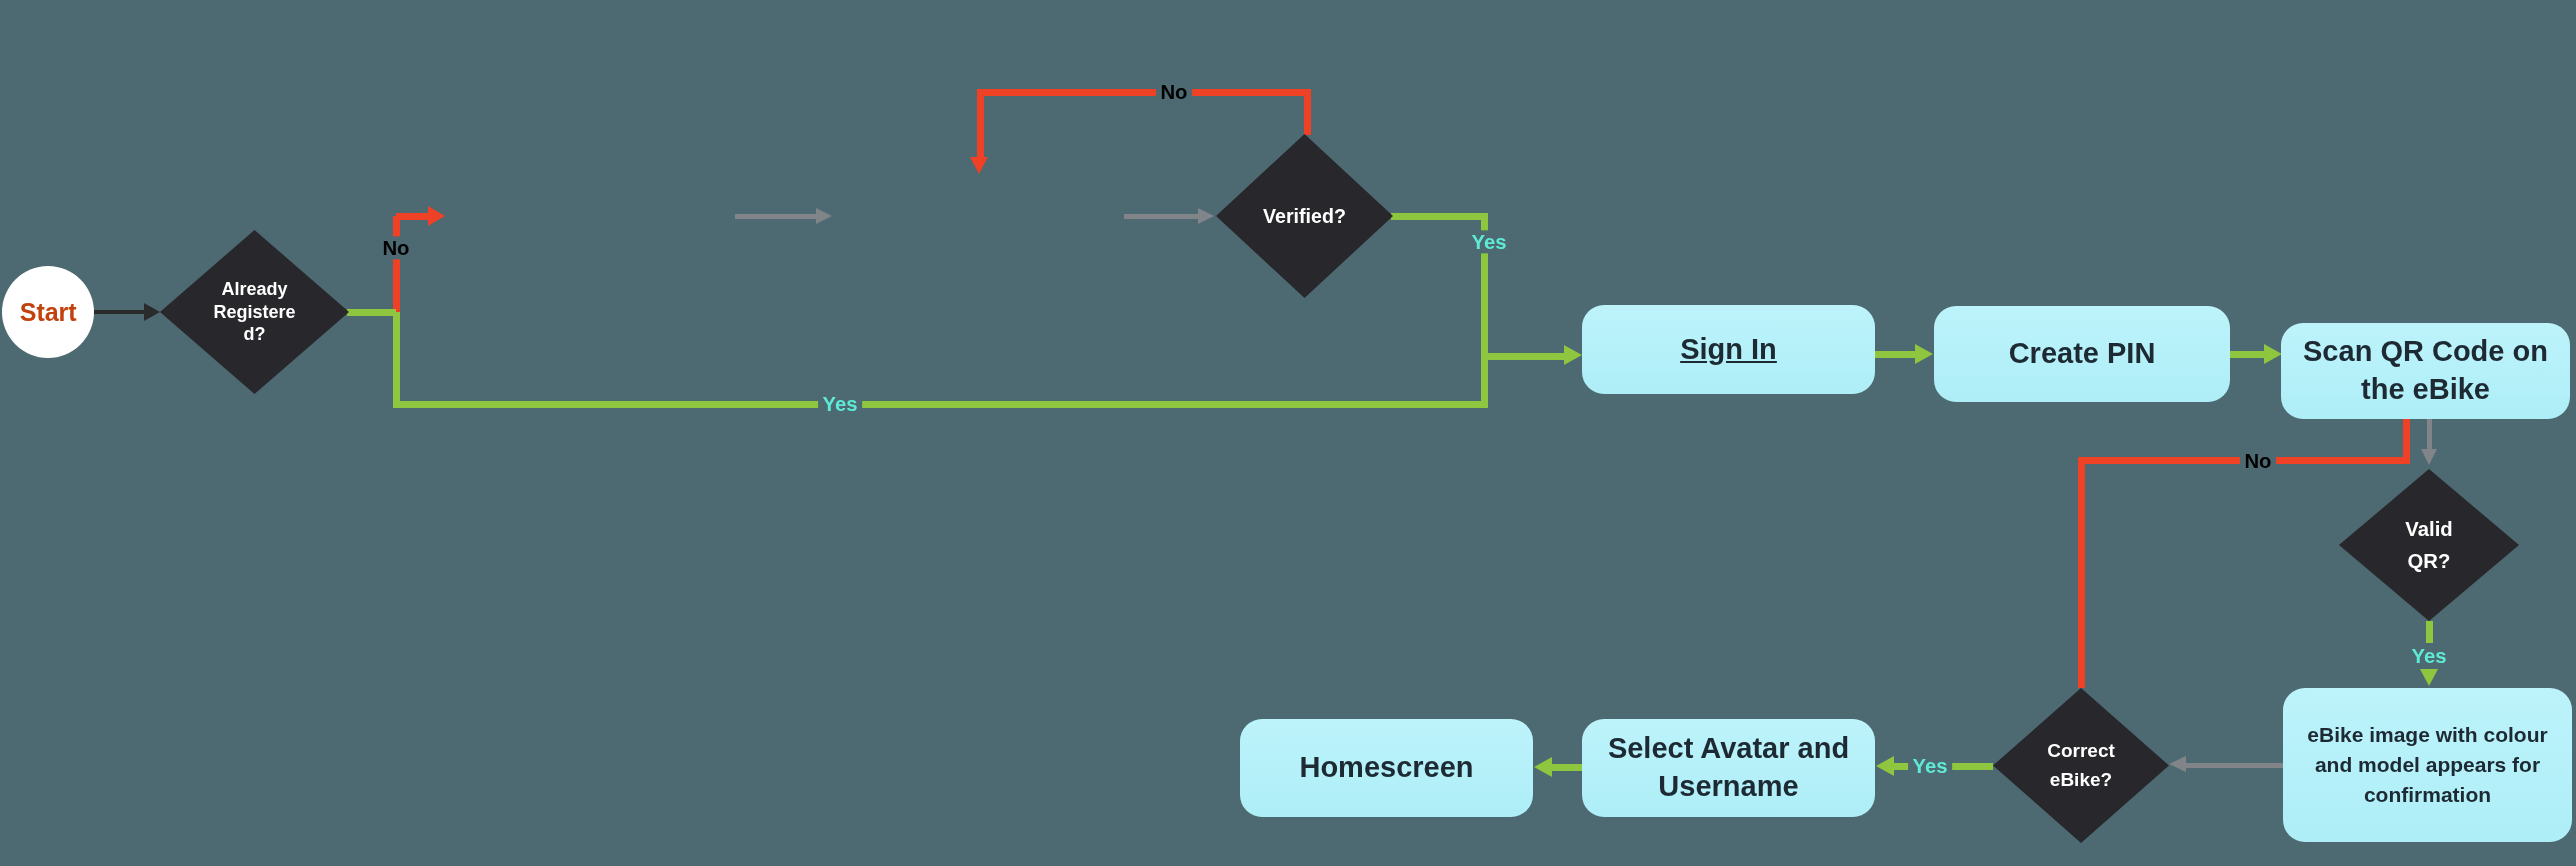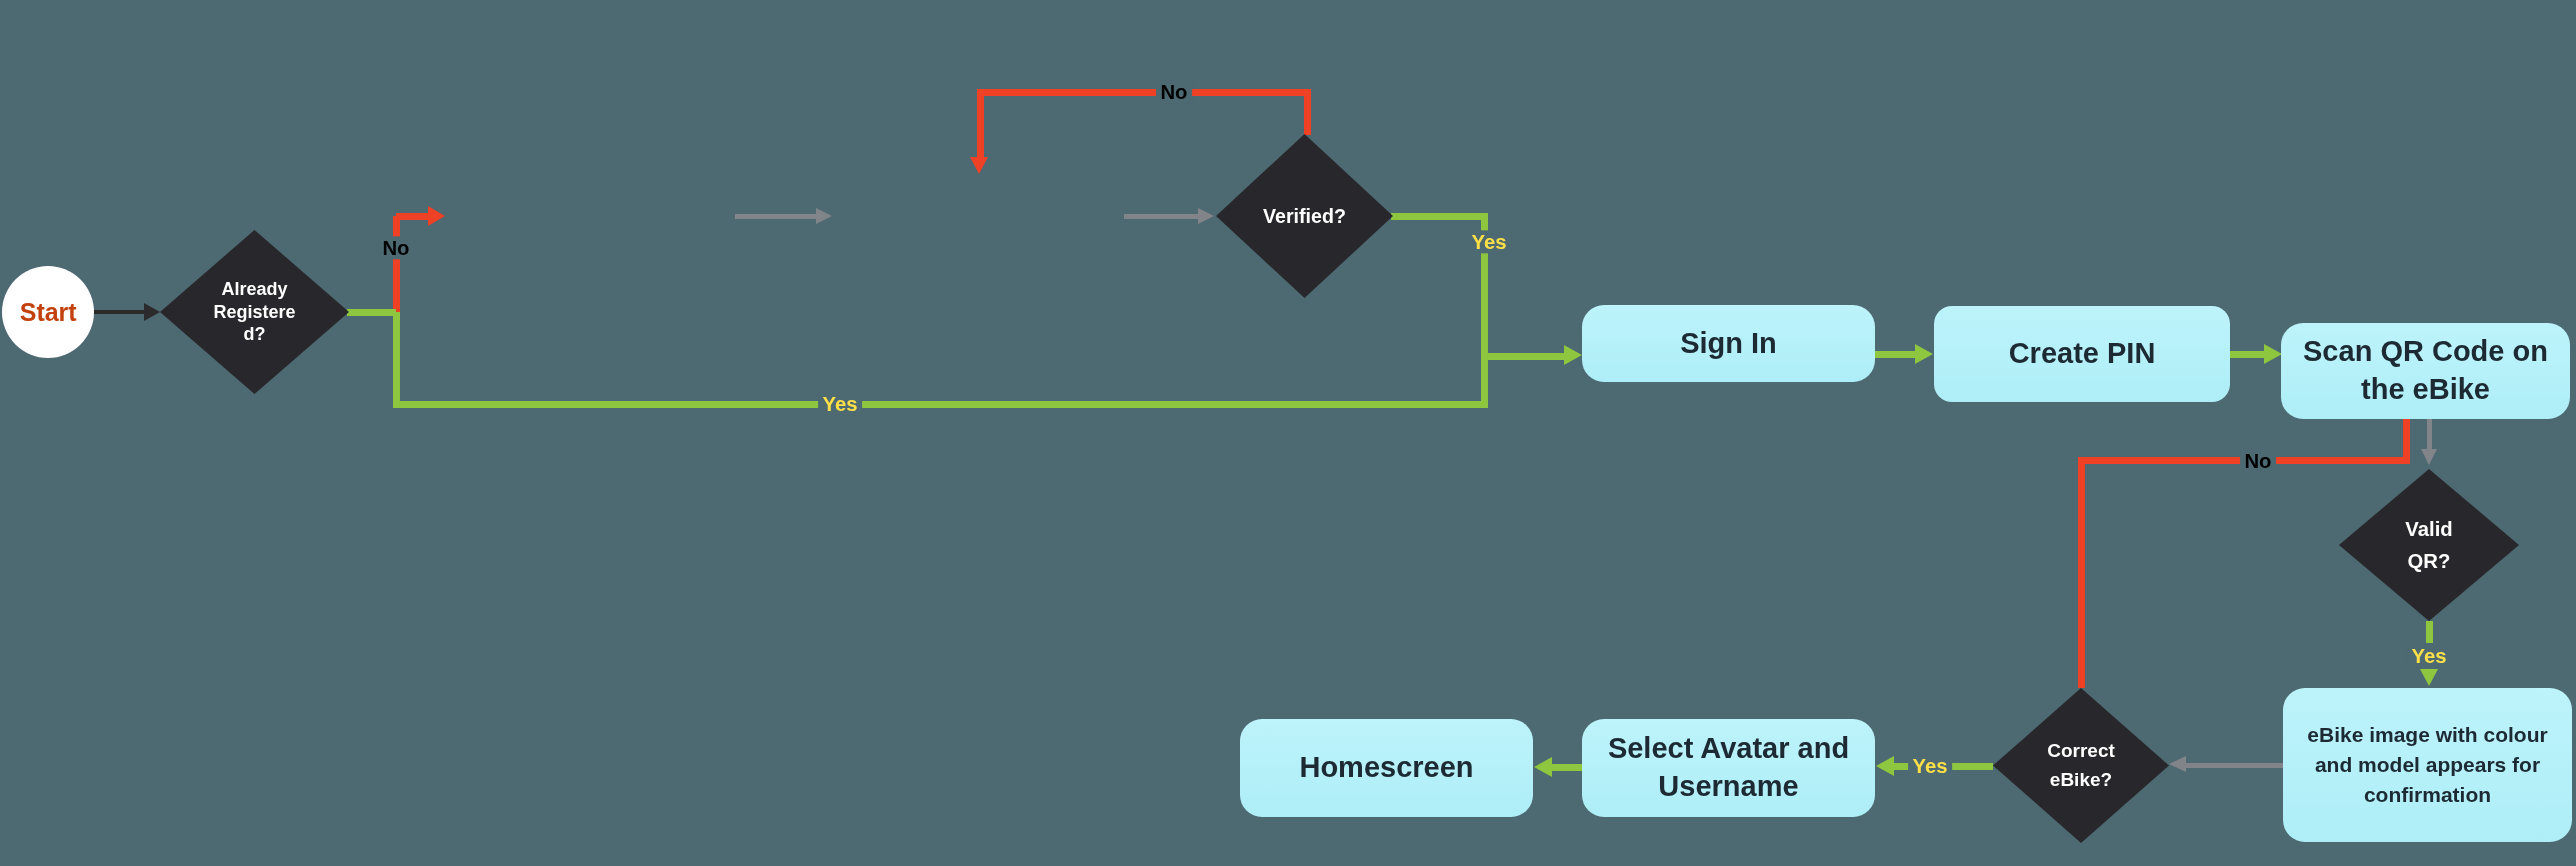--- a/index.html
+++ b/index.html
@@ -42,22 +42,22 @@
     border-radius: 50%;
     color: #c2410c;
     font-weight: bold;
     font-size: 25px;
   }
   #node-start          { left: 2.2px;    top: 266px; width: 92px; height: 92px; }
   #node-already        { left: 160px;  top: 230px; width: 189px; height: 164px; font-size: 18px; line-height: 1.25; }
   #node-signup         { left: 444px;  top: 171px; width: 290px; height: 97px; }
   #node-verifyemail    { left: 833px; top: 171px; width: 290px; height: 97px; }
   #node-verified       { left: 1216px; top: 134px; width: 177px; height: 164px; font-size: 19.6px; }
-  #node-signin         { left: 1582px; top: 305px; width: 293px; height: 77px; }
-  #node-createpin      { left: 1934px; top: 306px; width: 296px; height: 96px; border-radius: 18px; }
+  #node-signin         { left: 1582px; top: 305px; width: 293px; height: 89px; text-decoration: underline; }
+  #node-createpin      { left: 1934px; top: 306px; width: 296px; height: 96px; }
   #node-scanqr         { left: 2281px; top: 306px; width: 289px; height: 96px; margin-top: 17px; }
   #node-validqr        { left: 2339px; top: 469px; width: 180px; height: 152px; font-size: 20.3px; line-height: 1.6; }
   #node-ebikeconfirm   { left: 2283px; top: 688px; width: 289px; height: 154px; font-size: 21px; line-height: 1.42; }
   #node-correctebike   { left: 1993px; top: 688px; width: 176px; height: 155px; font-size: 19px; line-height: 1.5; }
   #node-selectavatar   { left: 1582px; top: 719px; width: 293px; height: 98px; }
   #node-homescreen     { left: 1240px; top: 719px; width: 293px; height: 98px; }
 
   
   .seg { position: absolute; }
   .seg.red   { background: #ef4126; }
@@ -125,21 +125,21 @@
   .edge-label {
     position: absolute;
     transform: translate(-50%, -50%);
     background: #4d6972;
     padding: 1.5px 4.4px;
     font-weight: bold;
     font-size: 20.3px;
     line-height: 1;
     white-space: nowrap;
   }
-  .edge-label.yes { color: #fde047; }
+  .edge-label.yes { color: #5eead4; }
   .edge-label.no  { color: #000000; }
   #lbl-arno  { left: 396px;  top: 248px; }
   #lbl-aryes { left: 840px; top: 404px; }
   #lbl-vfno  { left: 1174px; top: 92px; }
   #lbl-vfyes { left: 1489px; top: 242px; }
   #lbl-vqyes { left: 2429px; top: 656px; }
   #lbl-ceno  { left: 2258px; top: 461px; }
   #lbl-ceyes { left: 1930px; top: 766px; }
 </style>
 </head>

